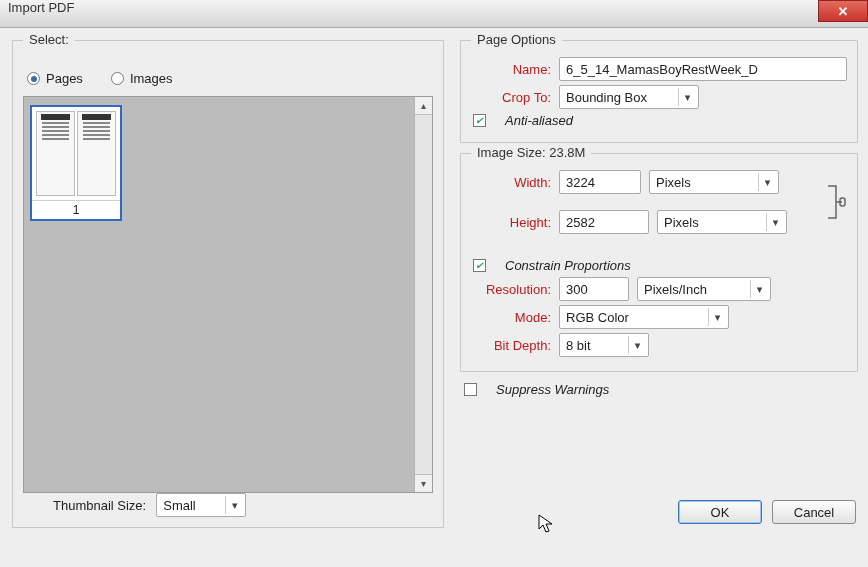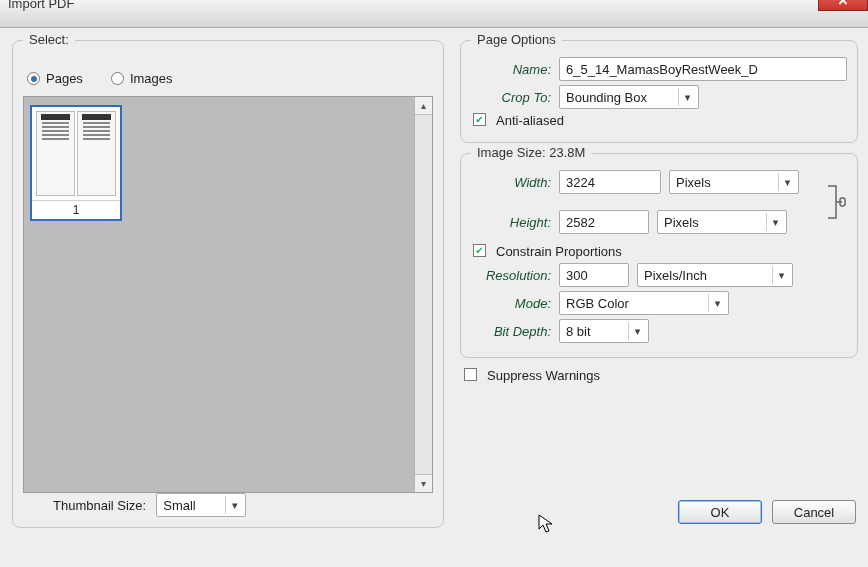--- a/index.html
+++ b/index.html
@@ -1,43 +1,43 @@
 <!DOCTYPE html>
 <html><head>
 <meta charset="utf-8">
 <style>
   * { box-sizing: border-box; font-family: "Segoe UI", Tahoma, sans-serif; font-size: 13px; }
   body { margin: 0; background: #eeeeee; color: #222; }
   .titlebar {
     height: 28px;
     background: linear-gradient(to bottom, #f4f4f4, #d5d5d5);
     border-bottom: 1px solid #aaa;
-    display: flex; align-items: flex-end; justify-content: space-between;
-    padding: 0 0 16px 8px;
+    display: flex; align-items: flex-start; justify-content: space-between;
+    padding: 0 0 3px 8px;
     color: #333;
     gap: 16px;
   }
   .titlebar-title { font-size: 13px; }
   .close-btn {
     width: 50px; height: 22px;
     background: linear-gradient(to bottom, #e46a5f, #c8342a);
     border: 1px solid #8a2520;
     border-radius: 0 0 0 0;
     display: flex; align-items: center; justify-content: center;
     color: #fff; font-weight: bold; font-size: 14px;
     margin-right: 0;
   }
   .client {
     display: flex;
     padding: 12px 10px 6px 12px;
     gap: 16px;
   }
   .fieldset {
     border: 1px solid #c7c7c7;
-    border-radius: 8px;
+    border-radius: 1px;
     padding: 12px 10px 10px 10px;
     position: relative;
     background: #eeeeee;
   }
   .fieldset > .legend {
     position: absolute;
     top: -9px; left: 10px;
     background: #eeeeee;
     padding: 0 6px;
     color: #333;
@@ -94,22 +94,22 @@
     position: absolute; right: 2px; top: 2px; bottom: 2px; width: 18px;
     border-left: 1px solid #ccc;
     display: flex; align-items: center; justify-content: center;
     color: #444;
   }
   .caret::after { content: "▾"; font-size: 11px; }
   .textbox { padding: 0 6px; }
   .textbox span { min-width: 0; }
   .right-col { width: 398px; display: flex; flex-direction: column; gap: 10px; }
   .form-row { display: flex; align-items: center; gap: 8px; margin: 4px 0; }
-  .form-row .lbl { text-align: right; min-width: 80px; color: #14532d; font-style: italic; }
-  .checkbox { display: inline-flex; gap: 10px; }
+  .form-row .lbl { text-align: right; min-width: 80px; color: #b91c1c; }
+  .checkbox { display: inline-flex; align-items: center; gap: 19px; font-style: italic; }
   .check-box {
     width: 13px; height: 13px; border: 1px solid #777; background: #fff;
     display: inline-flex; align-items: center; justify-content: center;
   }
   .check-box.checked::after { content: "✔"; font-size: 10px; color: #2a5; line-height: 1; }
   .link-icon {
     width: 22px; display:flex; align-items:center; justify-content:center; height: 66px;
     position: relative;
   }
   .link-icon svg { width: 20px; height: 40px; }
@@ -226,21 +226,21 @@
 
     <div class="fieldset">
       <div class="legend image-size-legend">
         <span>Image Size: </span><span>23.8M</span>
       </div>
 
       <div class="wh-rows">
         <div class="wh-left">
           <div class="form-row">
             <span class="lbl">Width:</span>
-            <div class="textbox" style="width:102px">
+            <div class="textbox" style="width:82px">
               <span>3224</span>
             </div>
             <div class="dropdown" style="width:130px">
               <span>Pixels</span>
               <span class="caret"></span>
             </div>
           </div>
           <div class="form-row">
             <span class="lbl">Height:</span>
             <div class="textbox" style="width:90px">
@@ -253,33 +253,33 @@
           </div>
         </div>
         <div class="link-icon">
           <svg viewBox="0 0 20 40">
             <path d="M2 4 H10 V36 H2 M10 20 h6" stroke="#666" fill="none" stroke-width="1.5"></path>
             <rect x="14" y="16" width="5" height="8" rx="2" fill="none" stroke="#666" stroke-width="1.5"></rect>
           </svg>
         </div>
       </div>
 
-      <div class="form-row" style="padding-left:2px; margin-top:6px">
+      <div class="form-row" style="padding-left:2px; margin-top:20px">
         <div class="checkbox">
           <span class="check-box checked"></span>
           <span>Constrain Proportions</span>
         </div>
       </div>
 
       <div class="form-row">
         <span class="lbl">Resolution:</span>
         <div class="textbox" style="width:70px">
           <span>300</span>
         </div>
-        <div class="dropdown" style="width:156px">
+        <div class="dropdown" style="width:134px">
           <span>Pixels/Inch</span>
           <span class="caret"></span>
         </div>
       </div>
 
       <div class="form-row">
         <span class="lbl">Mode:</span>
         <div class="dropdown" style="width:170px">
           <span>RGB Color</span>
           <span class="caret"></span>

